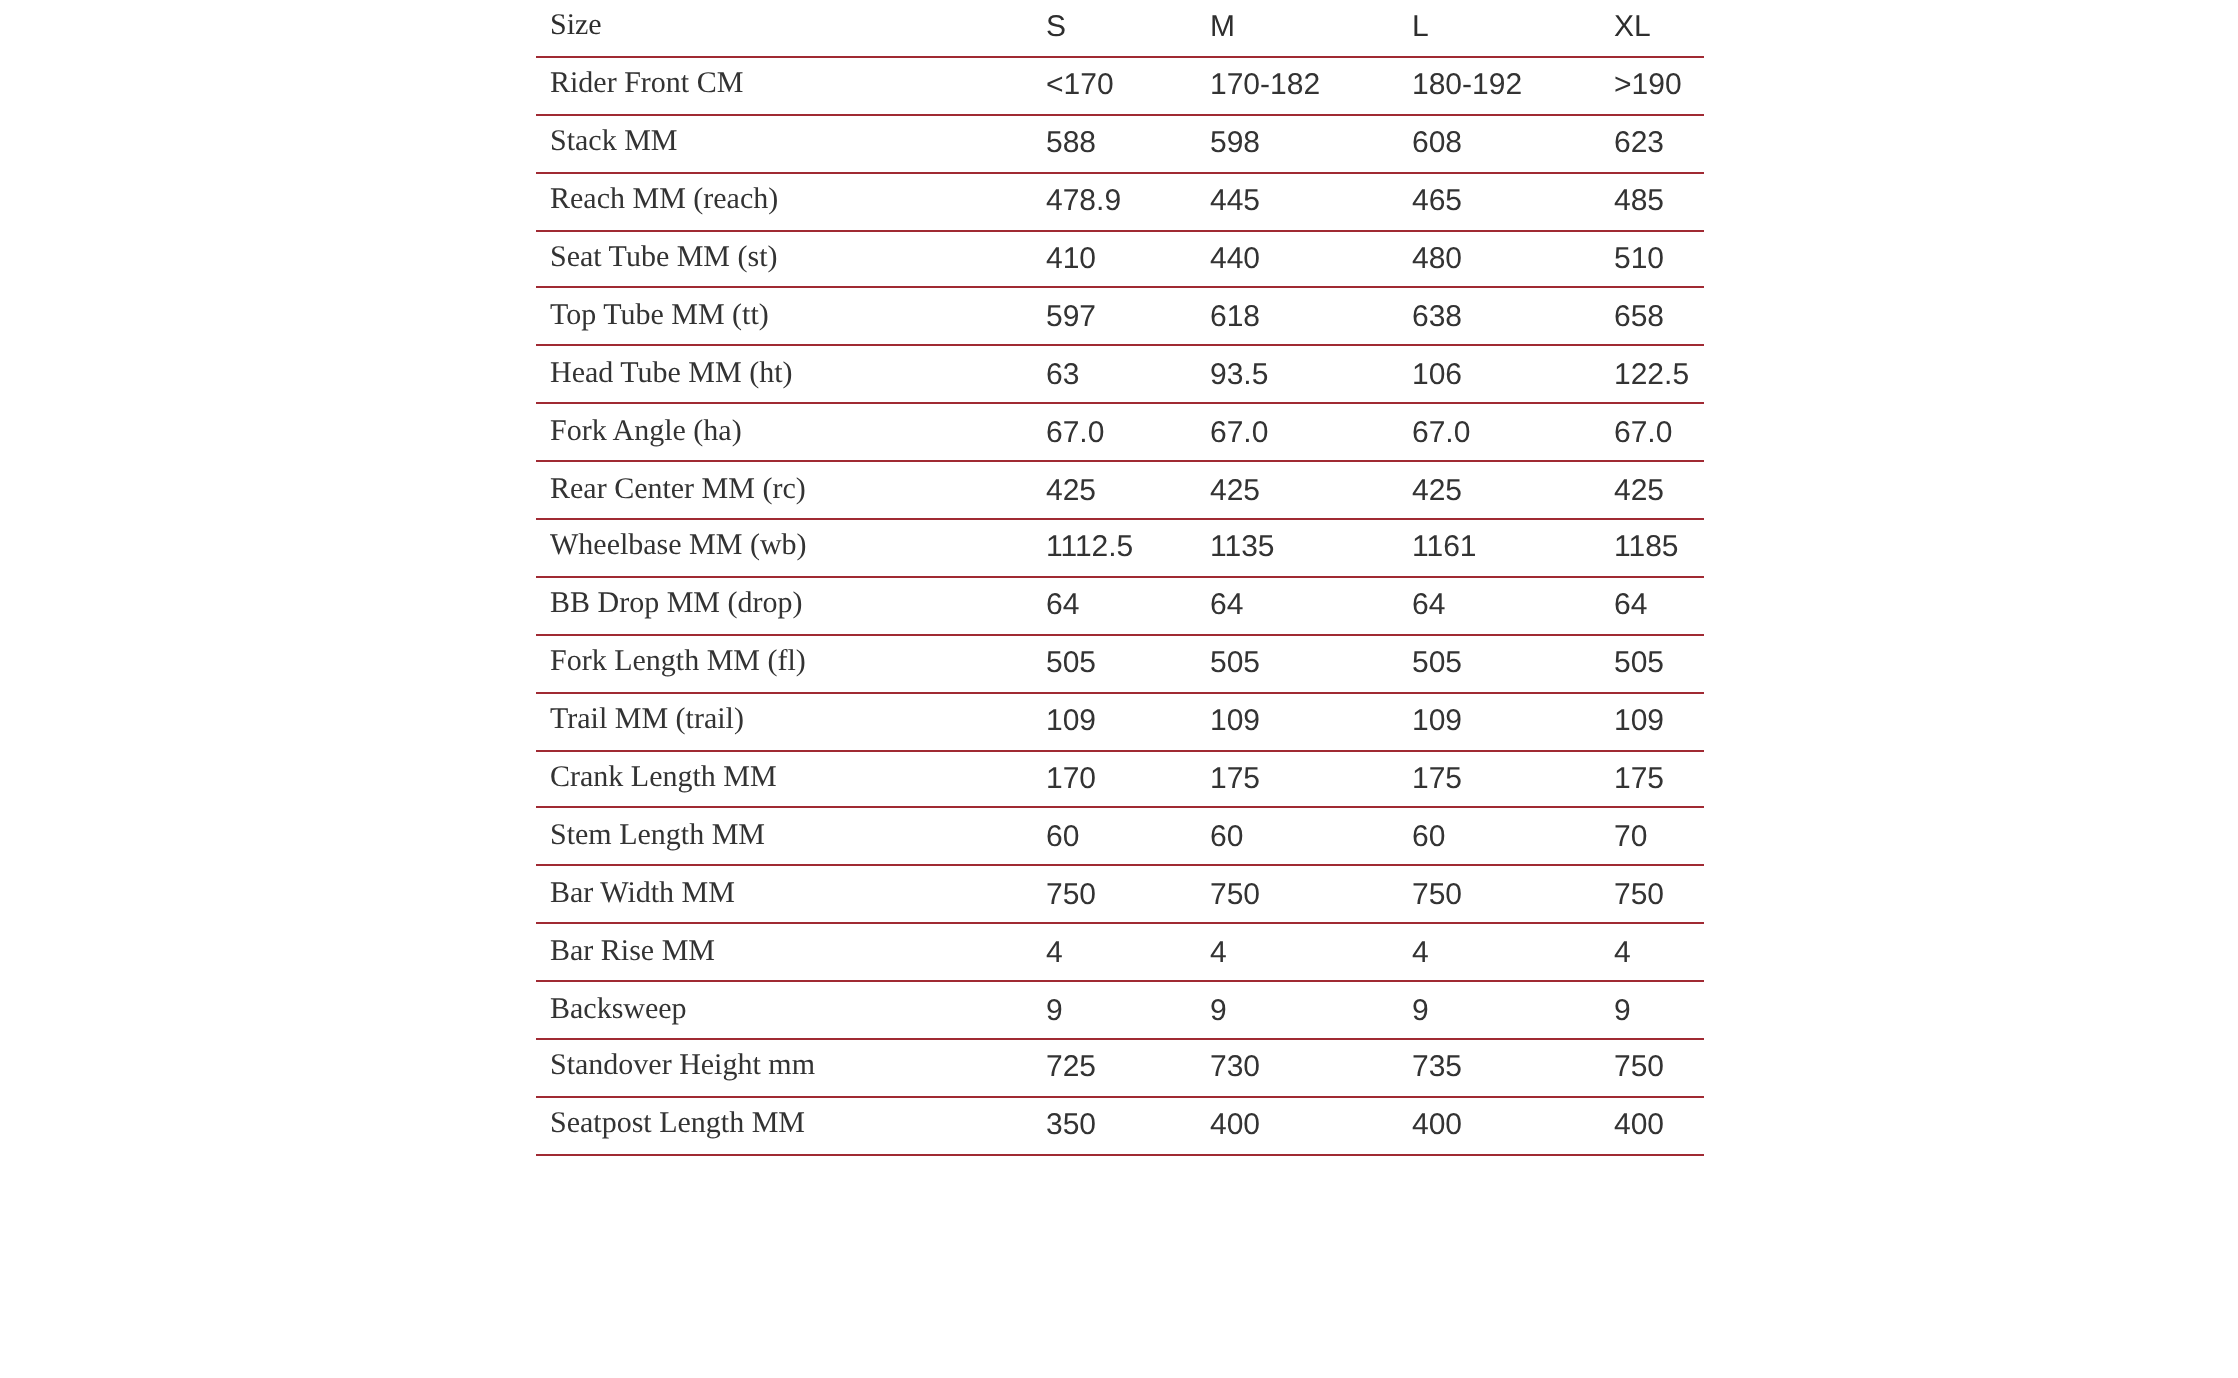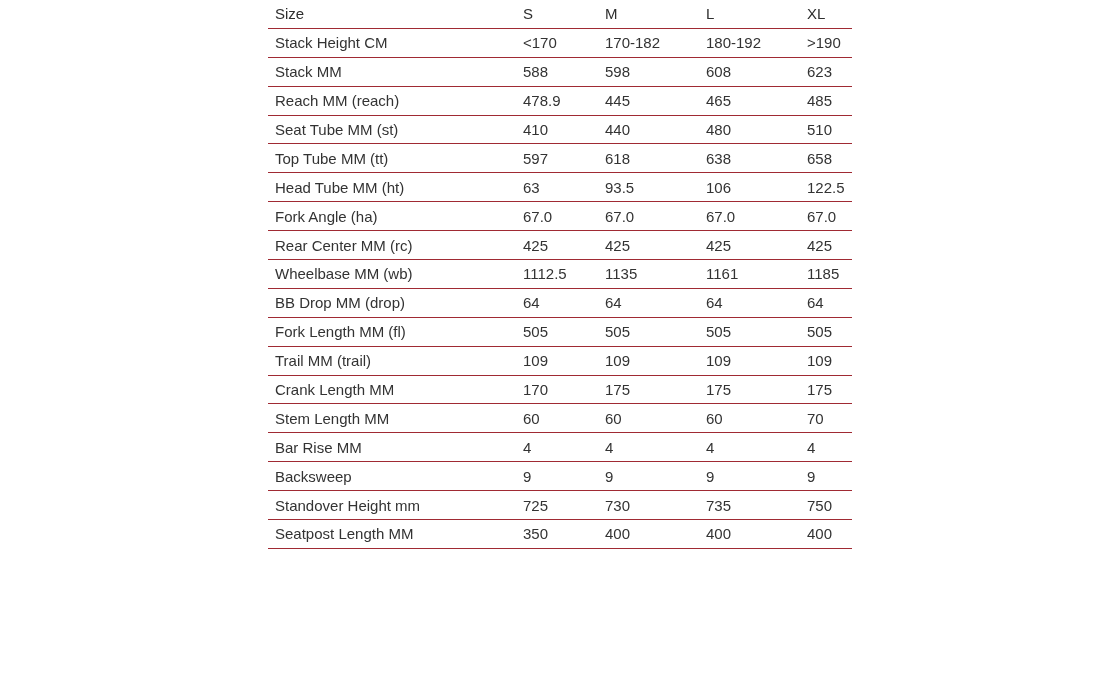--- a/index.html
+++ b/index.html
@@ -43,20 +43,21 @@
     border-bottom: 1.5px solid var(--divider);
     white-space: nowrap;
     overflow: hidden;
   }
   .geo-table th {
     font-weight: 500;
     color: #2e2e2e;
   }
   .geo-table .col-label {
     padding-left: 7px;
+    font-family: Liberation Serif, serif;
   }
 </style>
 </head>
 <body>
 
 <table class="geo-table">
   <colgroup>
     <col class="c-label">
     <col class="c-s">
     <col class="c-m">
@@ -67,21 +68,21 @@
     <tr>
       <th class="col-label">Size</th>
       <th>S</th>
       <th>M</th>
       <th>L</th>
       <th>XL</th>
     </tr>
   </thead>
   <tbody id="geo-body">
       <tr>
-        <td class="col-label">Stack Height CM</td>
+        <td class="col-label">Rider Front CM</td>
         <td>&lt;170</td>
         <td>170-182</td>
         <td>180-192</td>
         <td>&gt;190</td>
       </tr>
       <tr>
         <td class="col-label">Stack MM</td>
         <td>588</td>
         <td>598</td>
         <td>608</td>
@@ -165,20 +166,27 @@
         <td>175</td>
       </tr>
       <tr>
         <td class="col-label">Stem Length MM</td>
         <td>60</td>
         <td>60</td>
         <td>60</td>
         <td>70</td>
       </tr>
       <tr>
+        <td class="col-label">Bar Width MM</td>
+        <td>750</td>
+        <td>750</td>
+        <td>750</td>
+        <td>750</td>
+      </tr>
+      <tr>
         <td class="col-label">Bar Rise MM</td>
         <td>4</td>
         <td>4</td>
         <td>4</td>
         <td>4</td>
       </tr>
       <tr>
         <td class="col-label">Backsweep</td>
         <td>9</td>
         <td>9</td>

